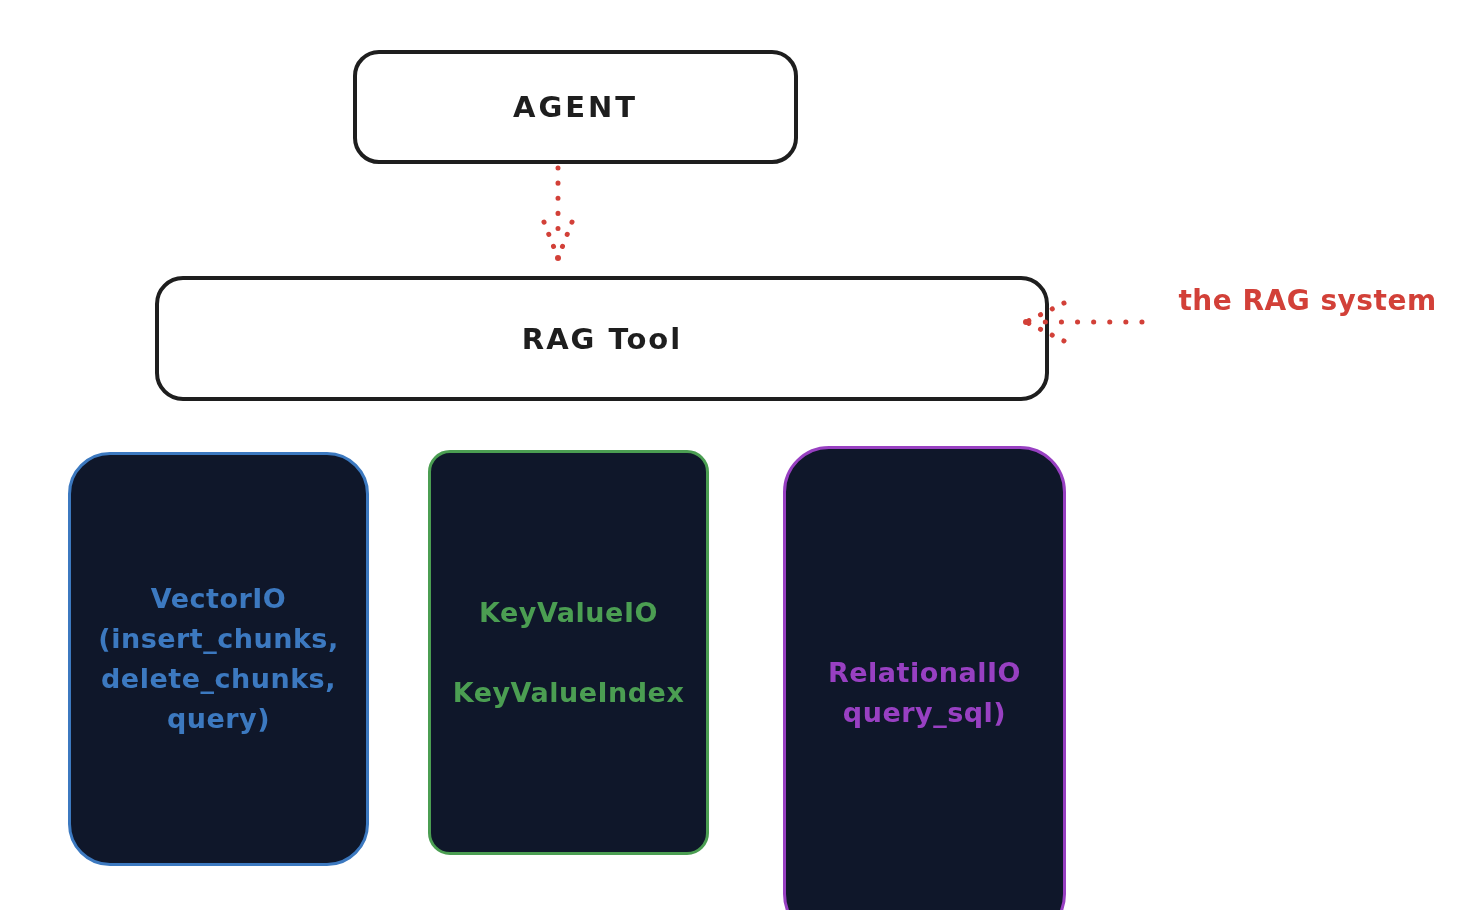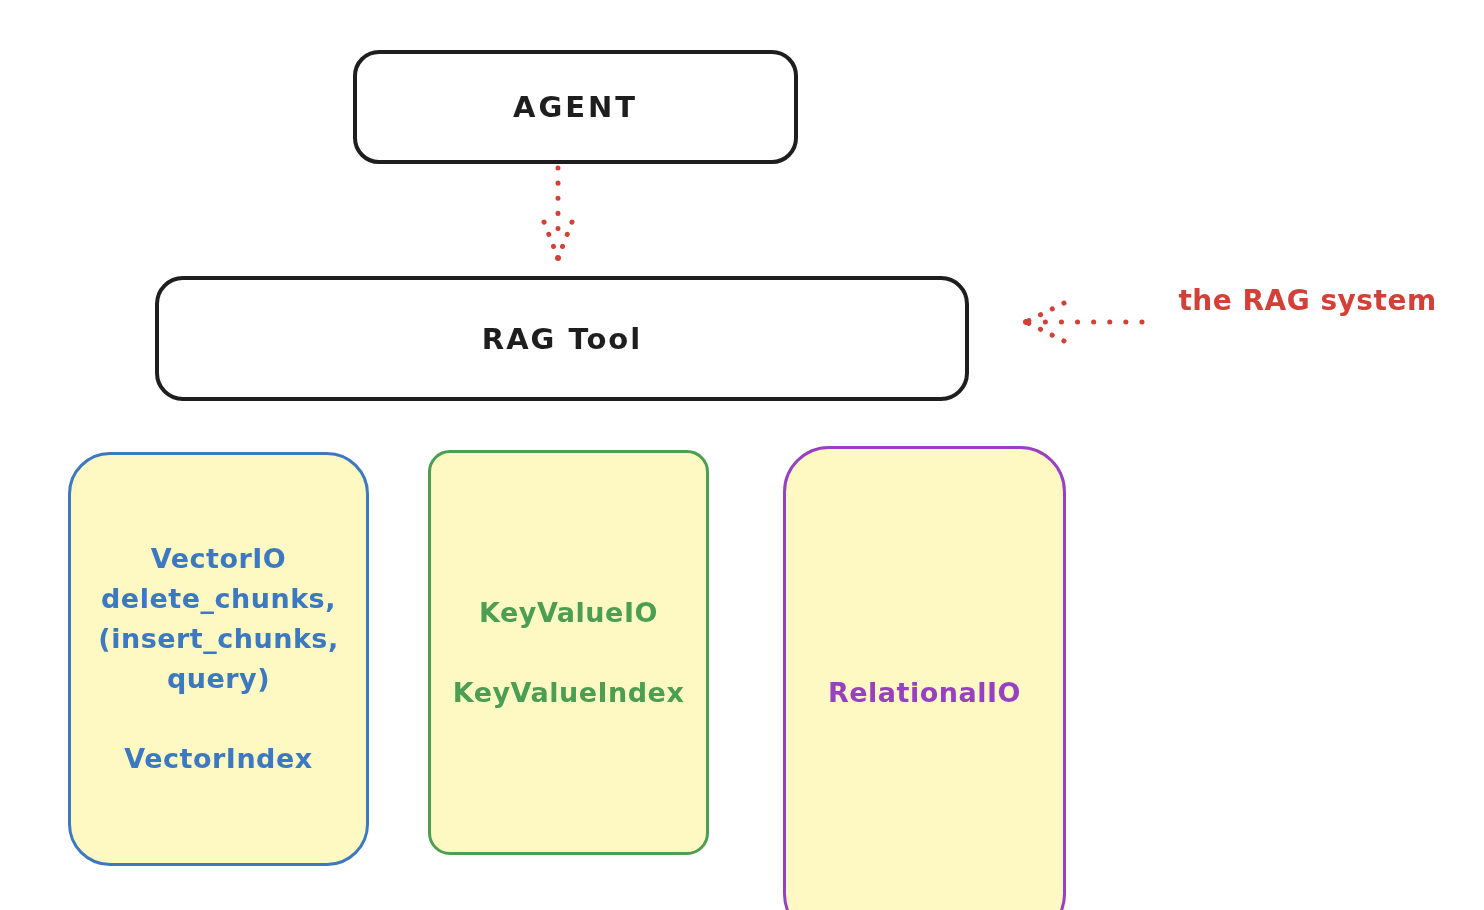--- a/index.html
+++ b/index.html
@@ -24,21 +24,21 @@
     justify-content: center;
     box-sizing: border-box;
     text-align: center;
     margin-top: 8px;
   }
   .box-agent {
     left: 353px; top: 42px; width: 445px; height: 114px;
     border: 4px solid #1e1e1e; border-radius: 26px;
   }
   .box-rag {
-    left: 155px; top: 268px; width: 814px; height: 125px;
+    left: 155px; top: 268px; width: 894px; height: 125px;
     border: 4px solid #1e1e1e; border-radius: 28px;
   }
   .black-label {
     color: #1e1e1e;
     font-size: 29px;
     font-weight: 700;
     letter-spacing: 3px;
   }
   .rag-label {
     letter-spacing: 2px;
@@ -51,21 +51,21 @@
     left: 1130px; top: 282px; width: 355px;
     color: #d24038;
     font-size: 28px;
     font-weight: 700;
     line-height: 37px;
     text-align: center;
     letter-spacing: 0.5px;
   }
   .io-box {
     position: absolute;
-    background: #fef9c3;
+    background: #0f172a;
     border-width: 3.5px;
     border-style: solid;
     box-sizing: border-box;
     display: flex;
     flex-direction: column;
     align-items: center;
     justify-content: center;
     text-align: center;
     font-size: 27px;
     font-weight: 700;
@@ -114,28 +114,28 @@
     <line x1="50" y1="45" x2="12" y2="26" stroke="#d24038" stroke-width="5" stroke-linecap="round" stroke-dasharray="0.1 13"></line>
     <circle cx="12" cy="26" r="3" fill="#d24038"></circle>
   </svg>
 
   <div class="annotation">
     <div>the RAG system</div>
   </div>
 
   <div class="io-box io-vector">
     <div>VectorIO</div>
+    <div>(insert_chunks,</div>
     <div>delete_chunks,</div>
-    <div>(insert_chunks,</div>
     <div>query)</div>
-    <div class="index-label">VectorIndex</div>
   </div>
 
   <div class="io-box io-keyvalue">
     <div>KeyValueIO</div>
     <div class="index-label">KeyValueIndex</div>
   </div>
 
   <div class="io-box io-relational">
     <div>RelationalIO</div>
+    <div>query_sql)</div>
   </div>
 
 </div>
 
 </body></html>

